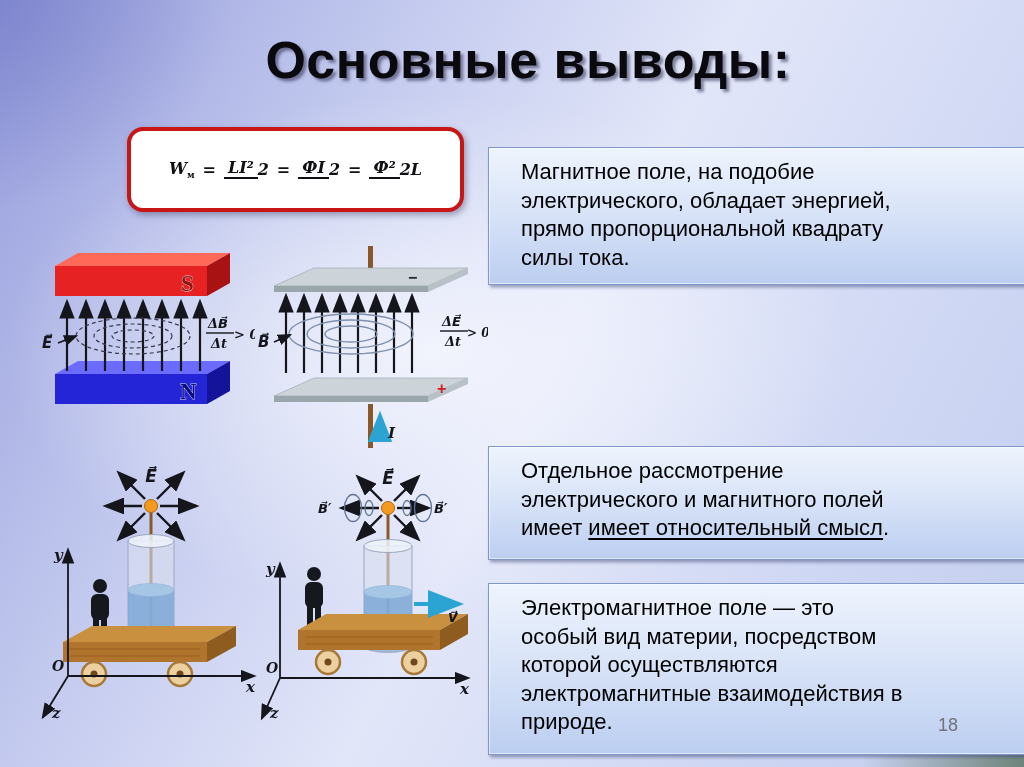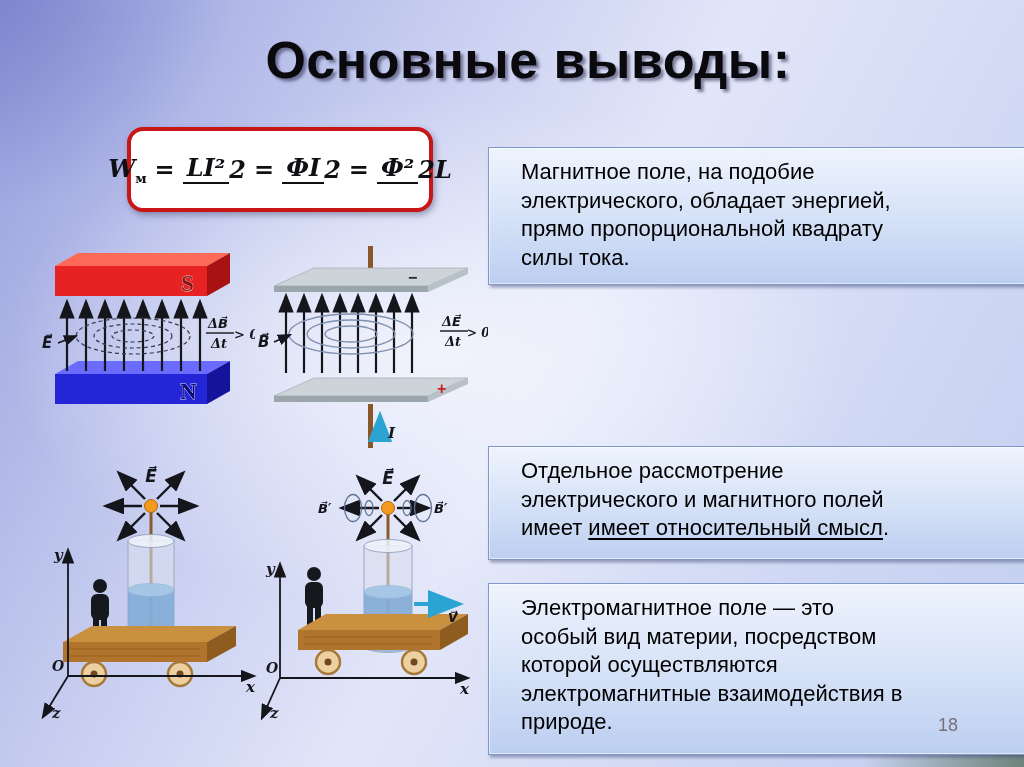--- a/index.html
+++ b/index.html
@@ -12,26 +12,26 @@
       radial-gradient(340px 300px at -2% -2%, rgba(100,108,190,.55), rgba(100,108,190,0) 75%),
       linear-gradient(118deg, #979edd 0%, #c2c9ee 28%, #e2e6f9 52%, #cdd6f3 80%, #c3ceee 100%);
   }
   .title {
     position:absolute; top:30px; left:16px; width:100%; margin:0; text-align:center;
     font-size:52px; font-weight:800; letter-spacing:.5px; color:#0a0a0e;
     text-shadow:3px 3px 3px rgba(45,45,80,.55);
   }
   
   .formula-box {
-    position:absolute; left:127px; top:127px; width:306px; height:85px; box-sizing:border-box;
+    position:absolute; left:127px; top:127px; width:337px; height:85px; box-sizing:border-box;
     background:#fff; border:4px solid #c81616; border-radius:16px;
     box-shadow:2px 3px 6px rgba(60,60,95,.45);
     display:flex; align-items:center; justify-content:center; gap:7px;
     font-family:"DejaVu Serif","DejaVu Sans",serif; font-style:italic; font-weight:bold;
-    font-size:24px; color:#101014;
+    font-size:16px; color:#101014;
   }
   .formula-box sub { font-size:.55em; font-style:normal; }
   .frac { display:inline-flex; flex-direction:row; align-items:center; line-height:1.05; }
   .frac .num { border-bottom:2.2px solid #101014; padding:0 4px 1px; }
   .frac .den { padding-top:1px; }
   .eq { padding:0 1px; }
   
   .conclusion {
     position:absolute; left:488px; width:604px; box-sizing:border-box;
     background:linear-gradient(180deg,#eef4fd 0%, #d9e4f8 45%, #bccef0 100%);

